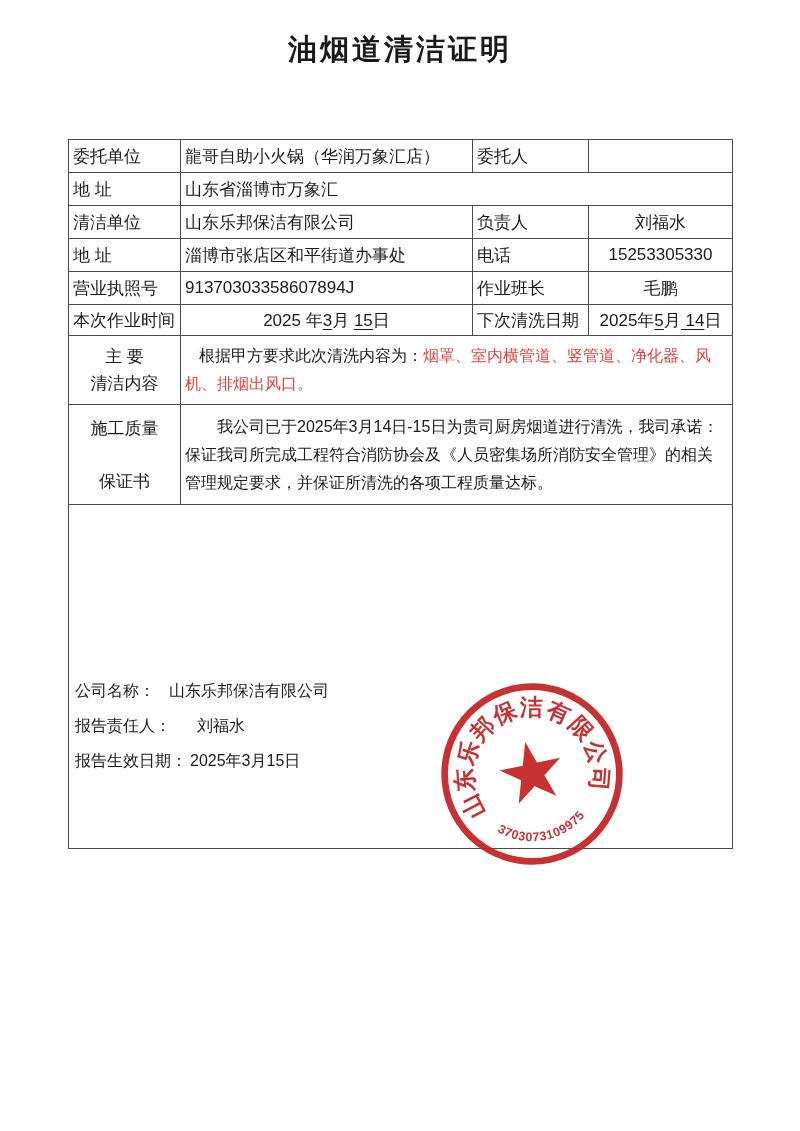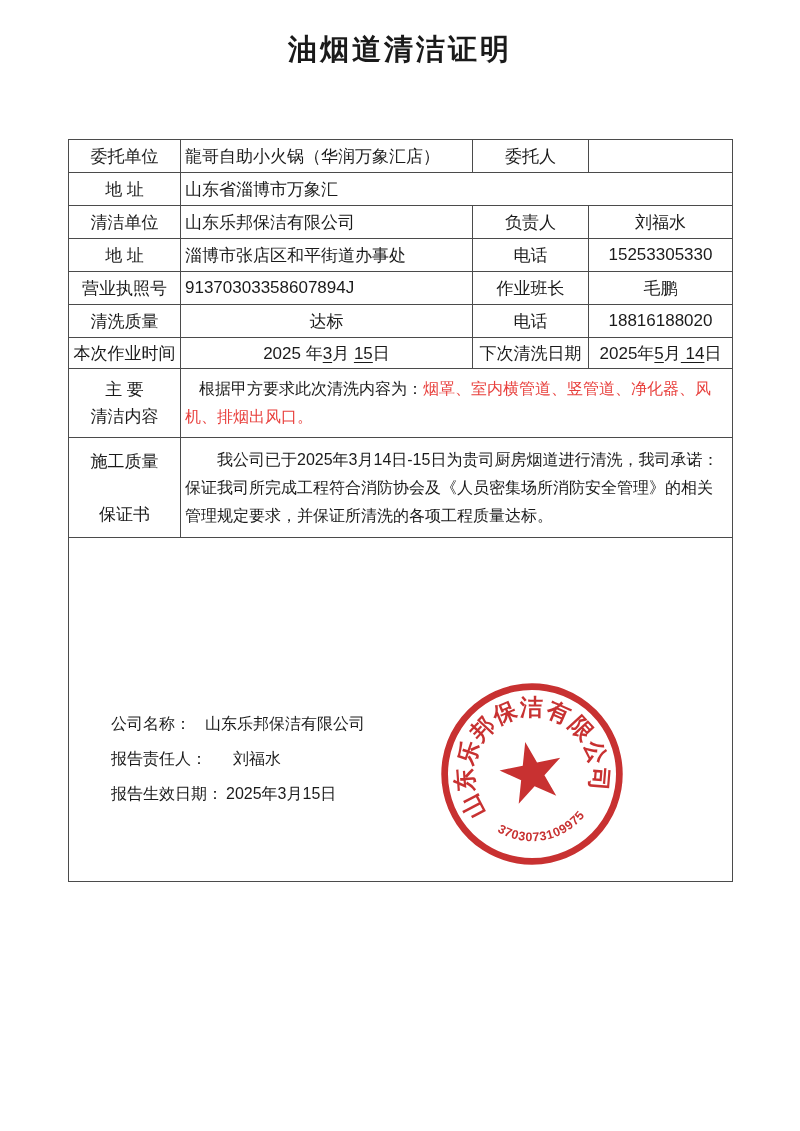--- a/index.html
+++ b/index.html
@@ -20,36 +20,36 @@
     position:absolute;left:68px;top:139px;width:664px;
     border-collapse:collapse;table-layout:fixed;
     font-size:17px;
   }
   table.cert td{
     border:1px solid #4b4b4b;
     padding:0 4px;
     vertical-align:middle;
     overflow:hidden;
   }
-  td.lbl{text-align:center;padding:0 2px;}
+  td.lbl{text-align:left;padding:0 2px;}
   td.val{text-align:left;padding-left:5px;}
   td.center{text-align:center;}
   td.para{
     font-size:16px;line-height:28px;
     padding:8px 12px 8px 6px;
     vertical-align:middle;
   }
   .indent1{display:block;text-indent:14px;}
   .indent2{display:block;text-indent:2em;}
   .red{color:#e8403d;}
   .u{text-decoration:underline;text-underline-offset:3px;}
   .lbl-stack{display:flex;flex-direction:column;align-items:center;justify-content:center;gap:4px;}
   .lbl-stack.tight{gap:30px;}
   td.footer-cell{vertical-align:top;}
-  .footer-lines{padding:100px 0 0 2px;font-size:16px;margin-left:36px;}
+  .footer-lines{padding:100px 0 0 2px;font-size:16px;}
   .footer-line{height:35px;display:flex;align-items:center;white-space:nowrap;}
   .gap-sm{margin-left:14px;}
   .gap-md{margin-left:26px;}
   .gap-xs{margin-left:3px;}
   .stamp{
     position:absolute;left:436px;top:678px;
     width:192px;height:192px;
     transform:rotate(-12deg);
     opacity:0.93;
     pointer-events:none;
@@ -97,26 +97,20 @@
       <td class="center">15253305330</td>
     </tr>
 
     <tr style="height:33px">
       <td class="lbl">营业执照号</td>
       <td class="val">91370303358607894J</td>
       <td class="lbl">作业班长</td>
       <td class="center">毛鹏</td>
     </tr>
 
-    <tr style="height:33px">
-      <td class="lbl">清洗质量</td>
-      <td class="center">达标</td>
-      <td class="lbl">电话</td>
-      <td class="center">18816188020</td>
-    </tr>
 
     <tr style="height:31px">
       <td class="lbl">本次作业时间</td>
       <td class="center"><span>2025 年</span><span class="u">3</span><span>月 </span><span class="u">15</span><span>日</span></td>
       <td class="lbl">下次清洗日期</td>
       <td class="center"><span>2025年</span><span class="u">5</span><span>月</span><span class="u"> 14</span><span>日</span></td>
     </tr>
 
     <tr style="height:69px">
       <td class="lbl">

